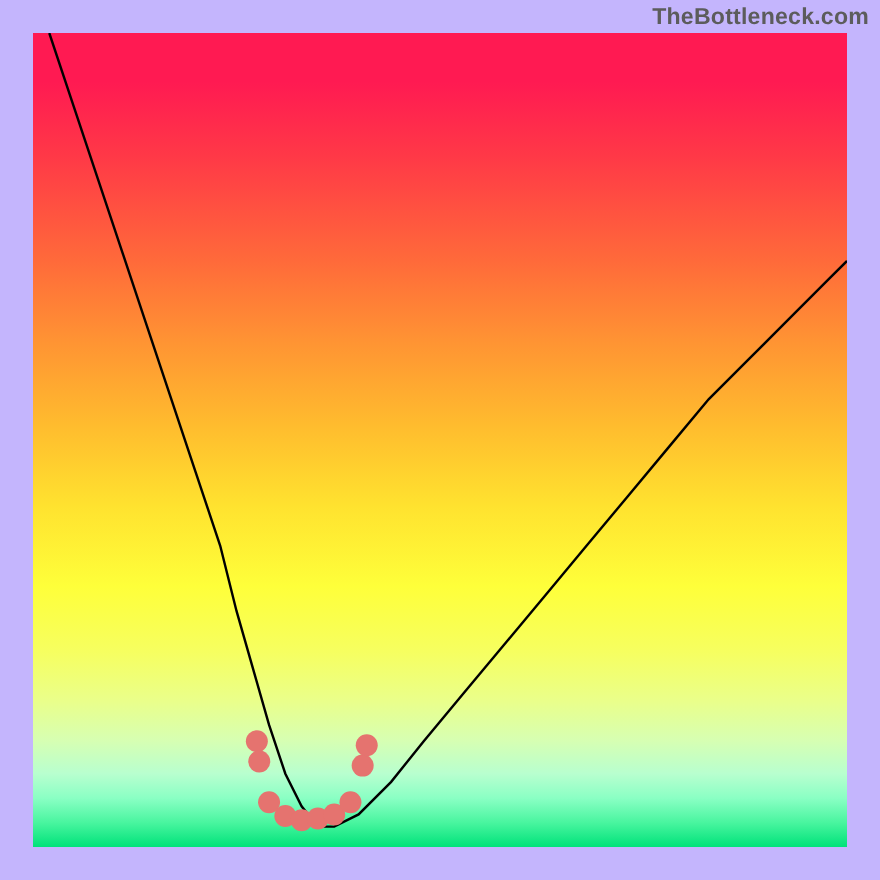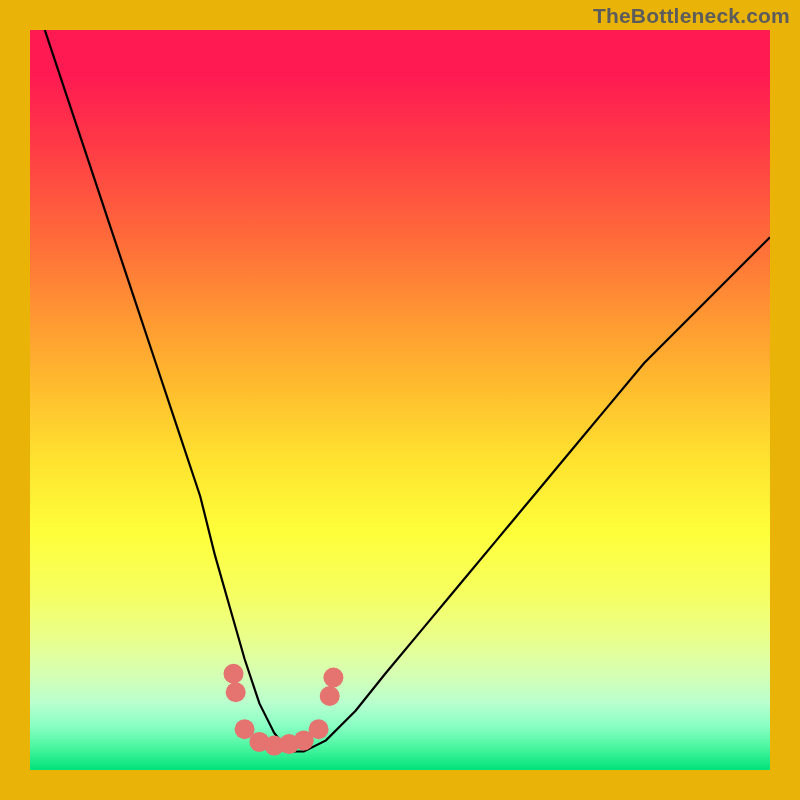--- a/index.html
+++ b/index.html
@@ -7,21 +7,21 @@
     padding: 0;
     width: 800px;
     height: 800px;
     overflow: hidden;
     background: #000;
     font-family: Arial, Helvetica, sans-serif;
   }
   .frame {
     position: absolute;
     inset: 0;
-    background: #eab308;
+    background: #c4b5fd;
   }
   .plot-area {
     position: absolute;
     left: 30px;
     top: 30px;
     width: 740px;
     height: 740px;
     overflow: hidden;
   }
   .gradient-bg {

